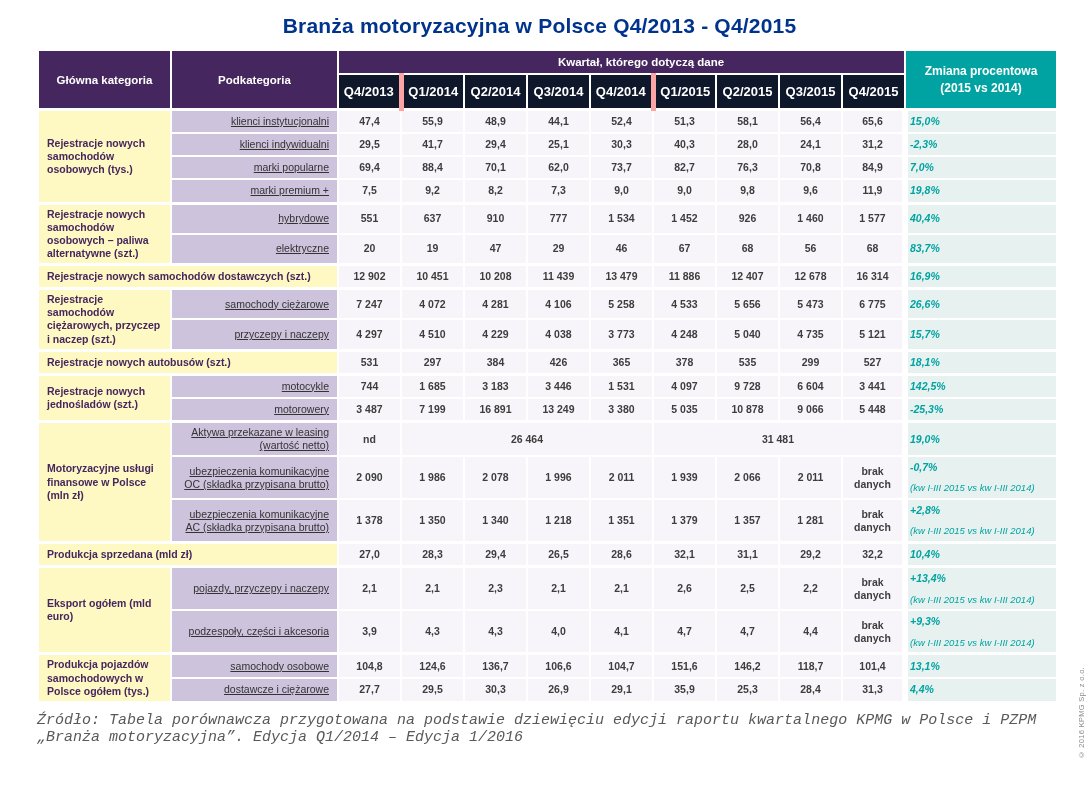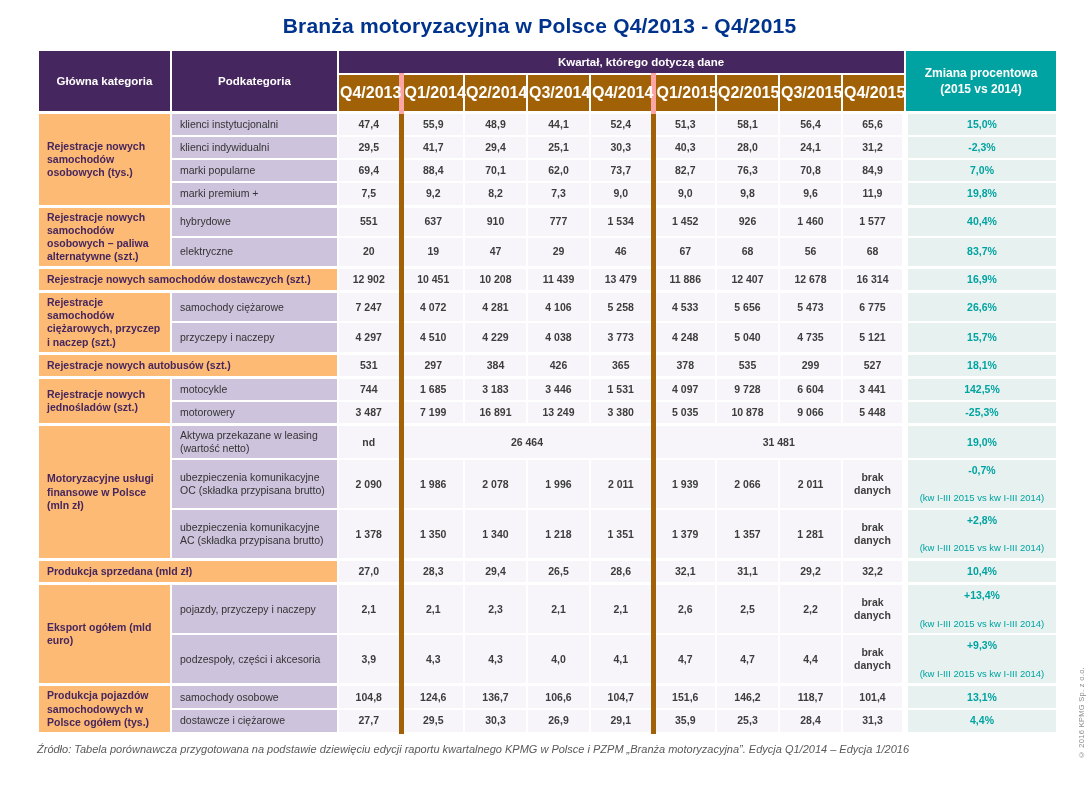--- a/index.html
+++ b/index.html
@@ -9,35 +9,35 @@
   }
   .title{
     text-align:center;color:#00338D;font-size:21px;font-weight:bold;
     margin:14px 12px 11px 0;letter-spacing:.2px;
   }
   table.tbl{border-collapse:collapse;table-layout:fixed;width:1019px;margin-left:37px;}
   .tbl th,.tbl td{border:2px solid #ffffff;vertical-align:middle;}
   thead th{color:#ffffff;font-weight:bold;}
   .th-main,.th-sub,.th-quarters{background:#46265e;font-size:11.5px;padding:5px 4px;}
   .th-quarters{text-align:center;padding-left:43px;}
-  th.q{background:#a16207;font-size:16px;text-align:center;padding:9px 1px;}
+  th.q{background:#0f172a;font-size:13px;text-align:center;padding:9px 1px;}
   th.q.gap-left{border-left:5px solid #fca5a5;}
   .th-change{background:#00a3a1;font-size:12px;line-height:1.35;padding:4px 14px;border-left:6px solid #ffffff;}
   tbody td{font-size:10.5px;line-height:1.25;}
-  td.cat{background:#fdba74;color:#46265e;font-weight:bold;text-align:left;padding:3px 8px;}
+  td.cat{background:#fef9c3;color:#46265e;font-weight:bold;text-align:left;padding:3px 8px;}
   td.cat.full{white-space:nowrap;}
-  td.sub{background:#cdc3dc;color:#333333;text-align:left;padding:3px 8px;}
+  td.sub{background:#cdc3dc;color:#333333;text-align:right;padding:3px 8px;text-decoration:underline;}
   td.val{background:#f7f5fa;color:#3d3d3d;font-weight:bold;text-align:center;padding:4px 2px;}
-  td.val.gap-left{border-left:5px solid #a16207;}
-  td.chg{background:#e7f2f0;color:#00a3a1;font-weight:bold;text-align:center;padding:4px 2px;border-left:6px solid #ffffff;font-size:10.5px;}
-  td.chg .note{font-size:9.5px;font-weight:normal;margin-top:15px;}
+  td.val.gap-left{border-left:1px solid #a16207;}
+  td.chg{background:#e7f2f0;color:#00a3a1;font-weight:bold;text-align:left;padding:4px 2px;border-left:6px solid #ffffff;font-size:10.5px;font-style:italic;}
+  td.chg .note{font-size:9.5px;font-weight:normal;margin-top:8px;}
   tr.group-start td{border-top:3px solid #ffffff;}
   .source{
-    margin:9px 0 0 37px;font-style:italic;color:#595959;font-size:11px;
-    font-family:Liberation Sans, sans-serif;
+    margin:9px 0 0 37px;font-style:italic;color:#595959;font-size:15px;
+    font-family:Liberation Mono, monospace;
   }
   .copyright{
     position:absolute;right:5px;bottom:32px;
     writing-mode:vertical-rl;transform:rotate(180deg);
     font-size:7.5px;color:#8a8a8a;letter-spacing:.3px;
   }
 </style>
 </head>
 <body>
 

